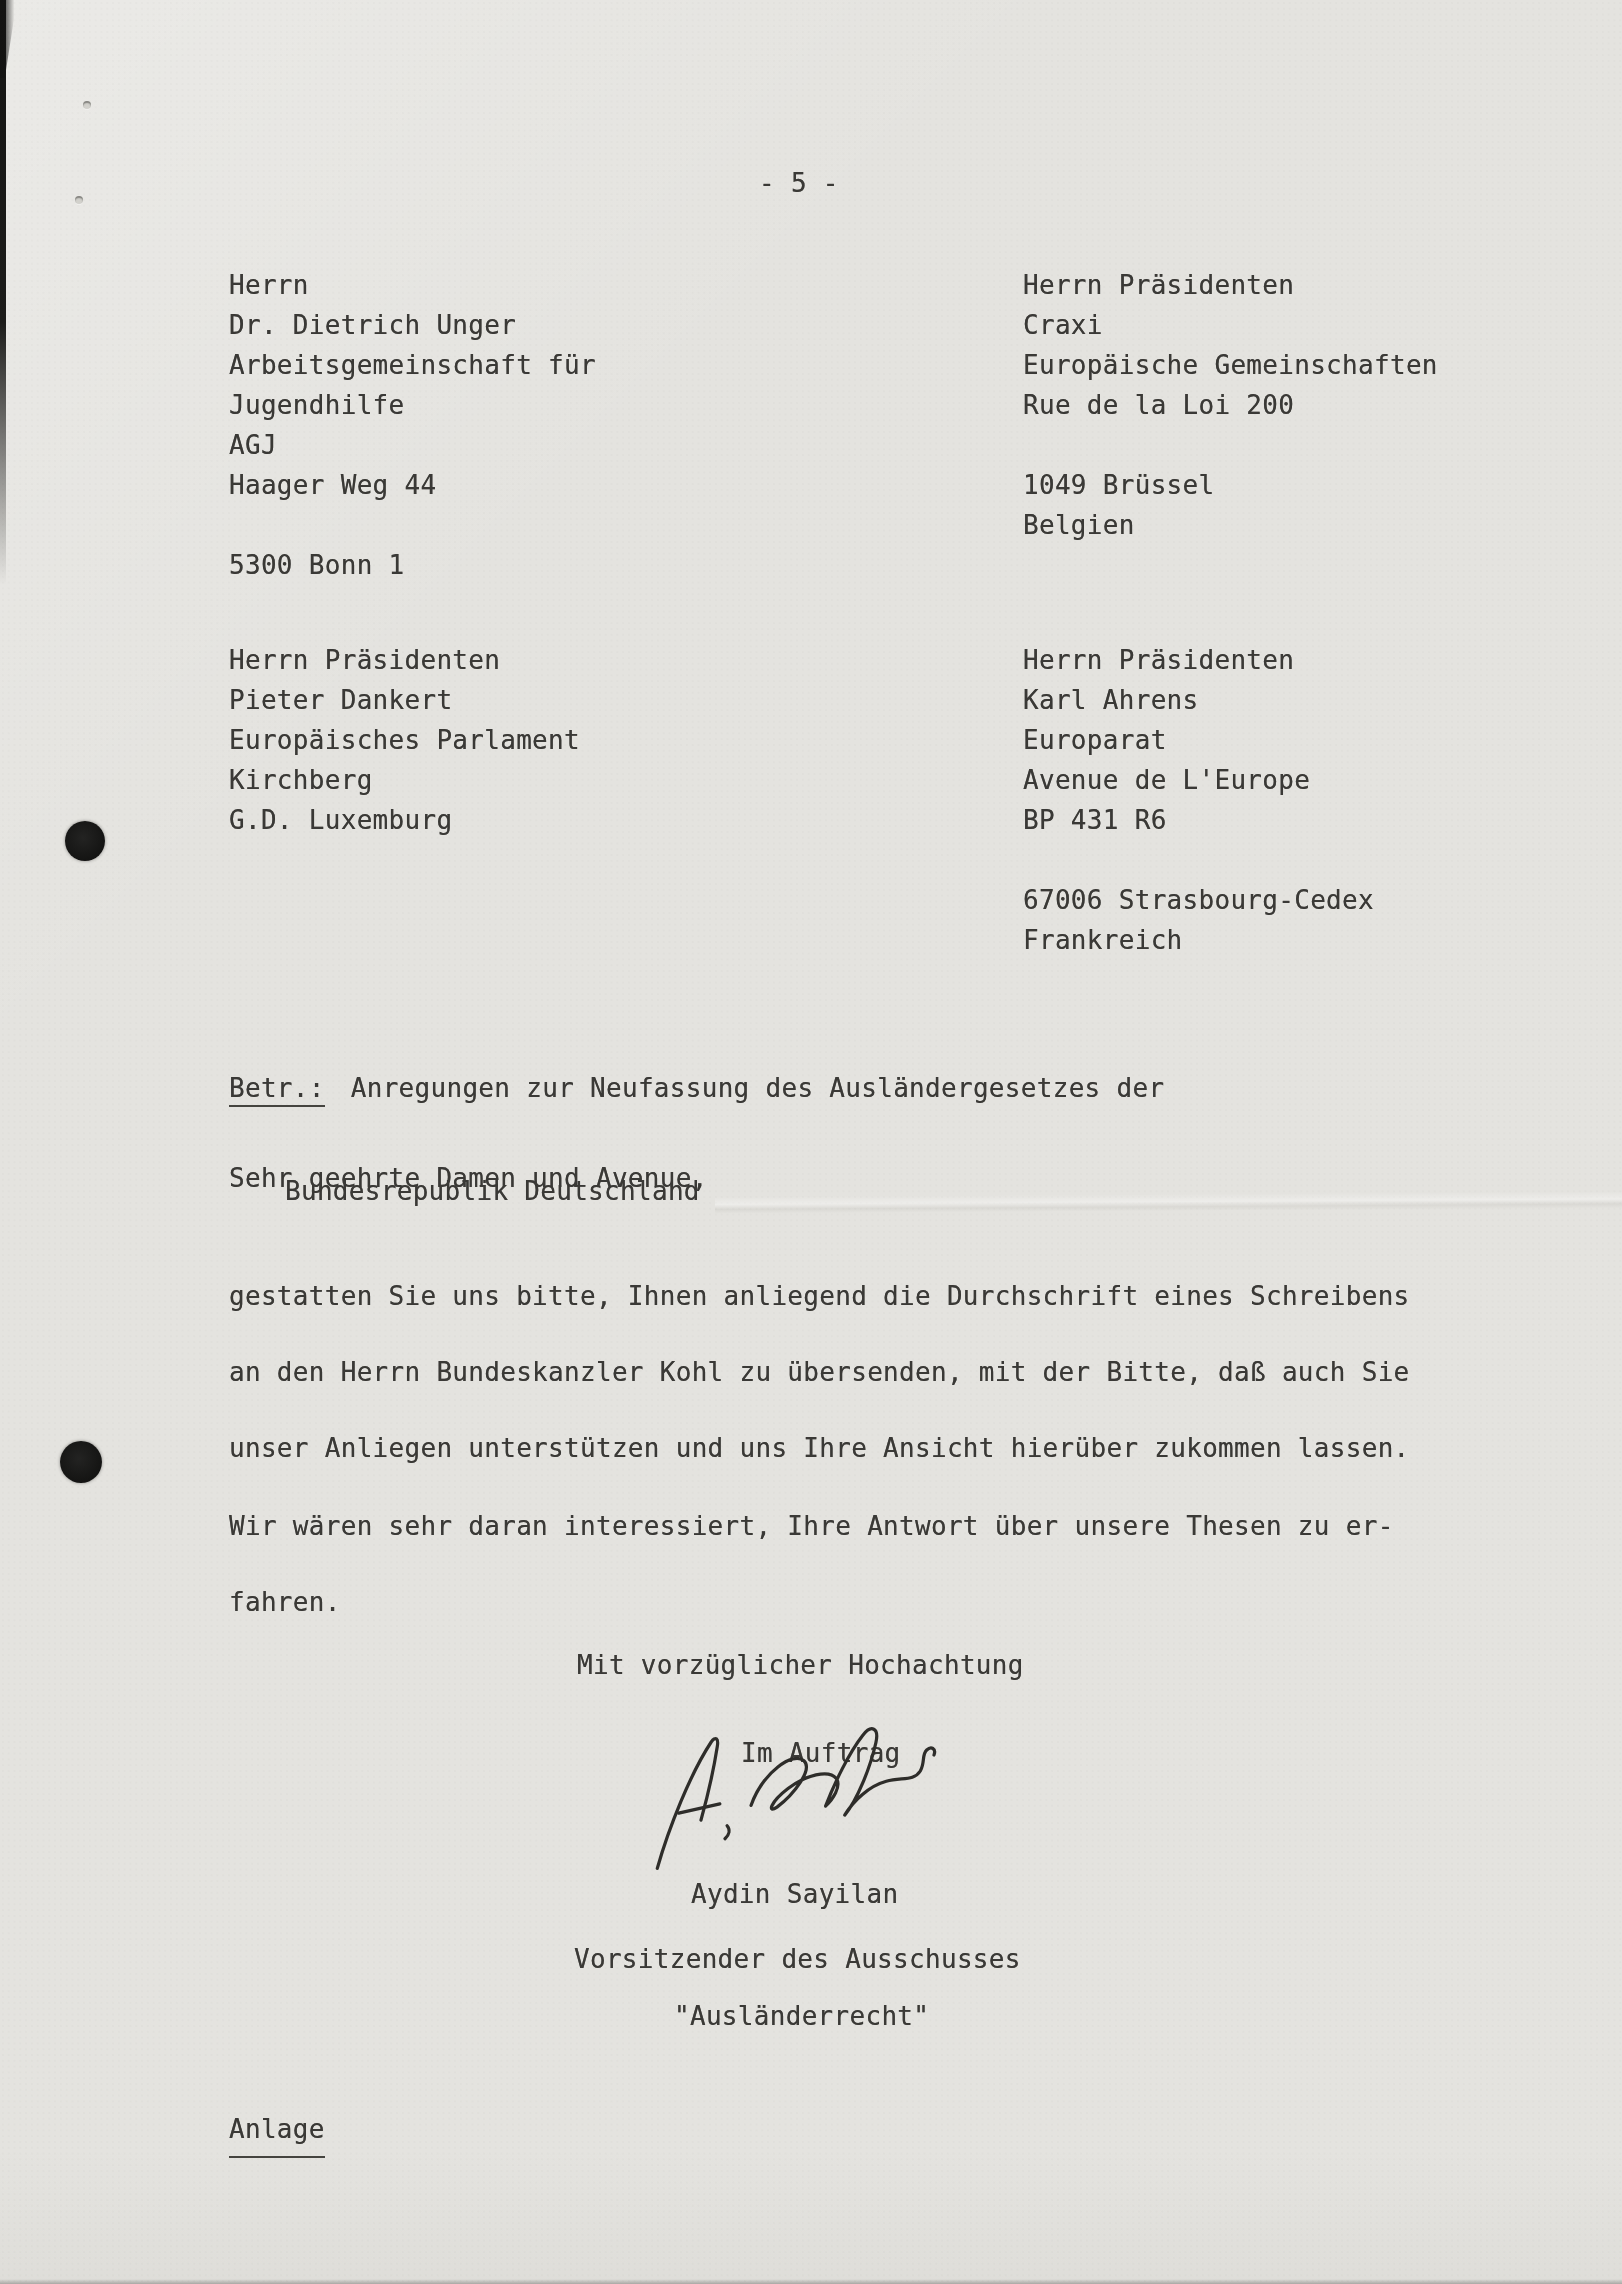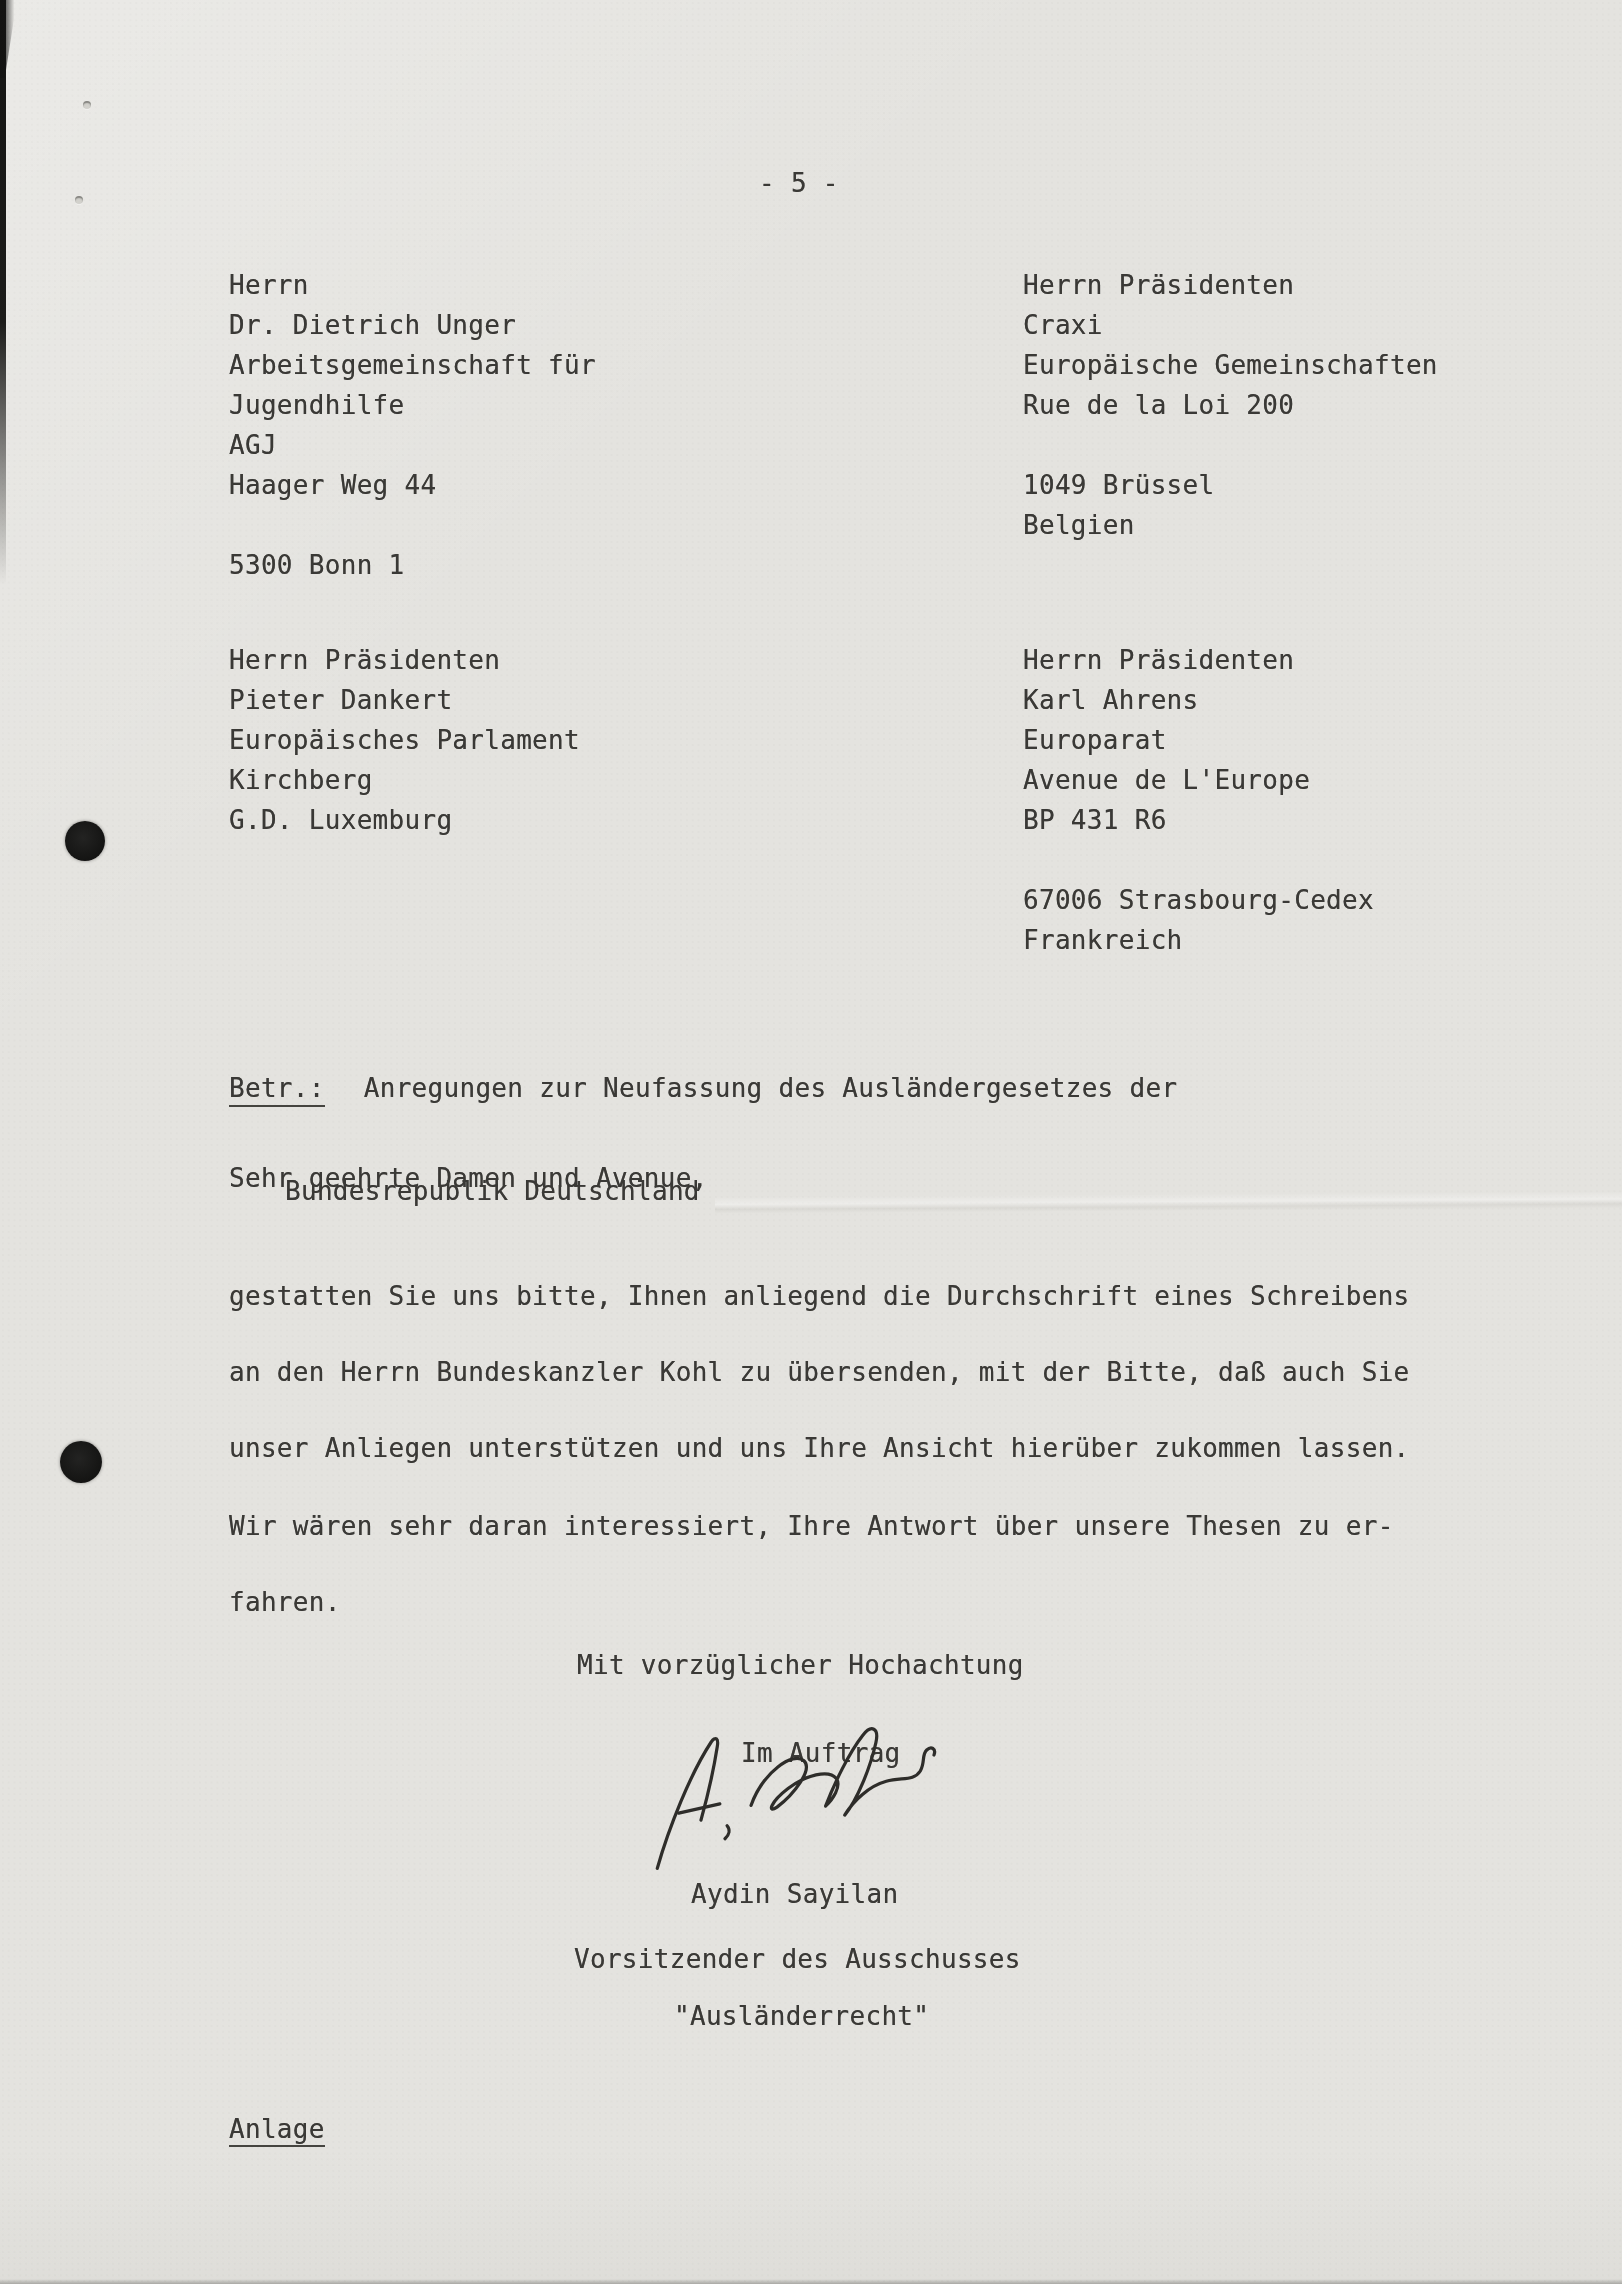--- a/index.html
+++ b/index.html
@@ -22,25 +22,25 @@
     letter-spacing:0.3px;
     white-space:pre;
     text-shadow:0 0 0.6px rgba(55,54,50,0.65);
   }
   .addr{line-height:40px;}
   .body-line{line-height:76px;}
   .subject-label{
     border-bottom:2.6px solid #45443f;
     padding-bottom:2px;
   }
-  .subject-text{margin-left:39px;}
+  .subject-text{margin-left:26px;}
   .subject-line2{margin-left:56px;line-height:57px;}
   .underlined{
     border-bottom:2.6px solid #45443f;
-    padding-bottom:1px;
+    padding-bottom:12px;
   }
   
   .edge-strip{
     position:absolute;left:0;top:0;width:5.8px;height:585px;
     background:linear-gradient(to bottom,#141413 0%,#1c1c1a 55%,rgba(30,30,28,0) 100%);
   }
   .edge-wedge{
     position:absolute;left:0;top:0;width:17px;height:78px;
     background:linear-gradient(to right,#131312 0%,rgba(19,19,18,0) 85%);
     clip-path:polygon(0 0,100% 0,28% 100%,0 100%);

